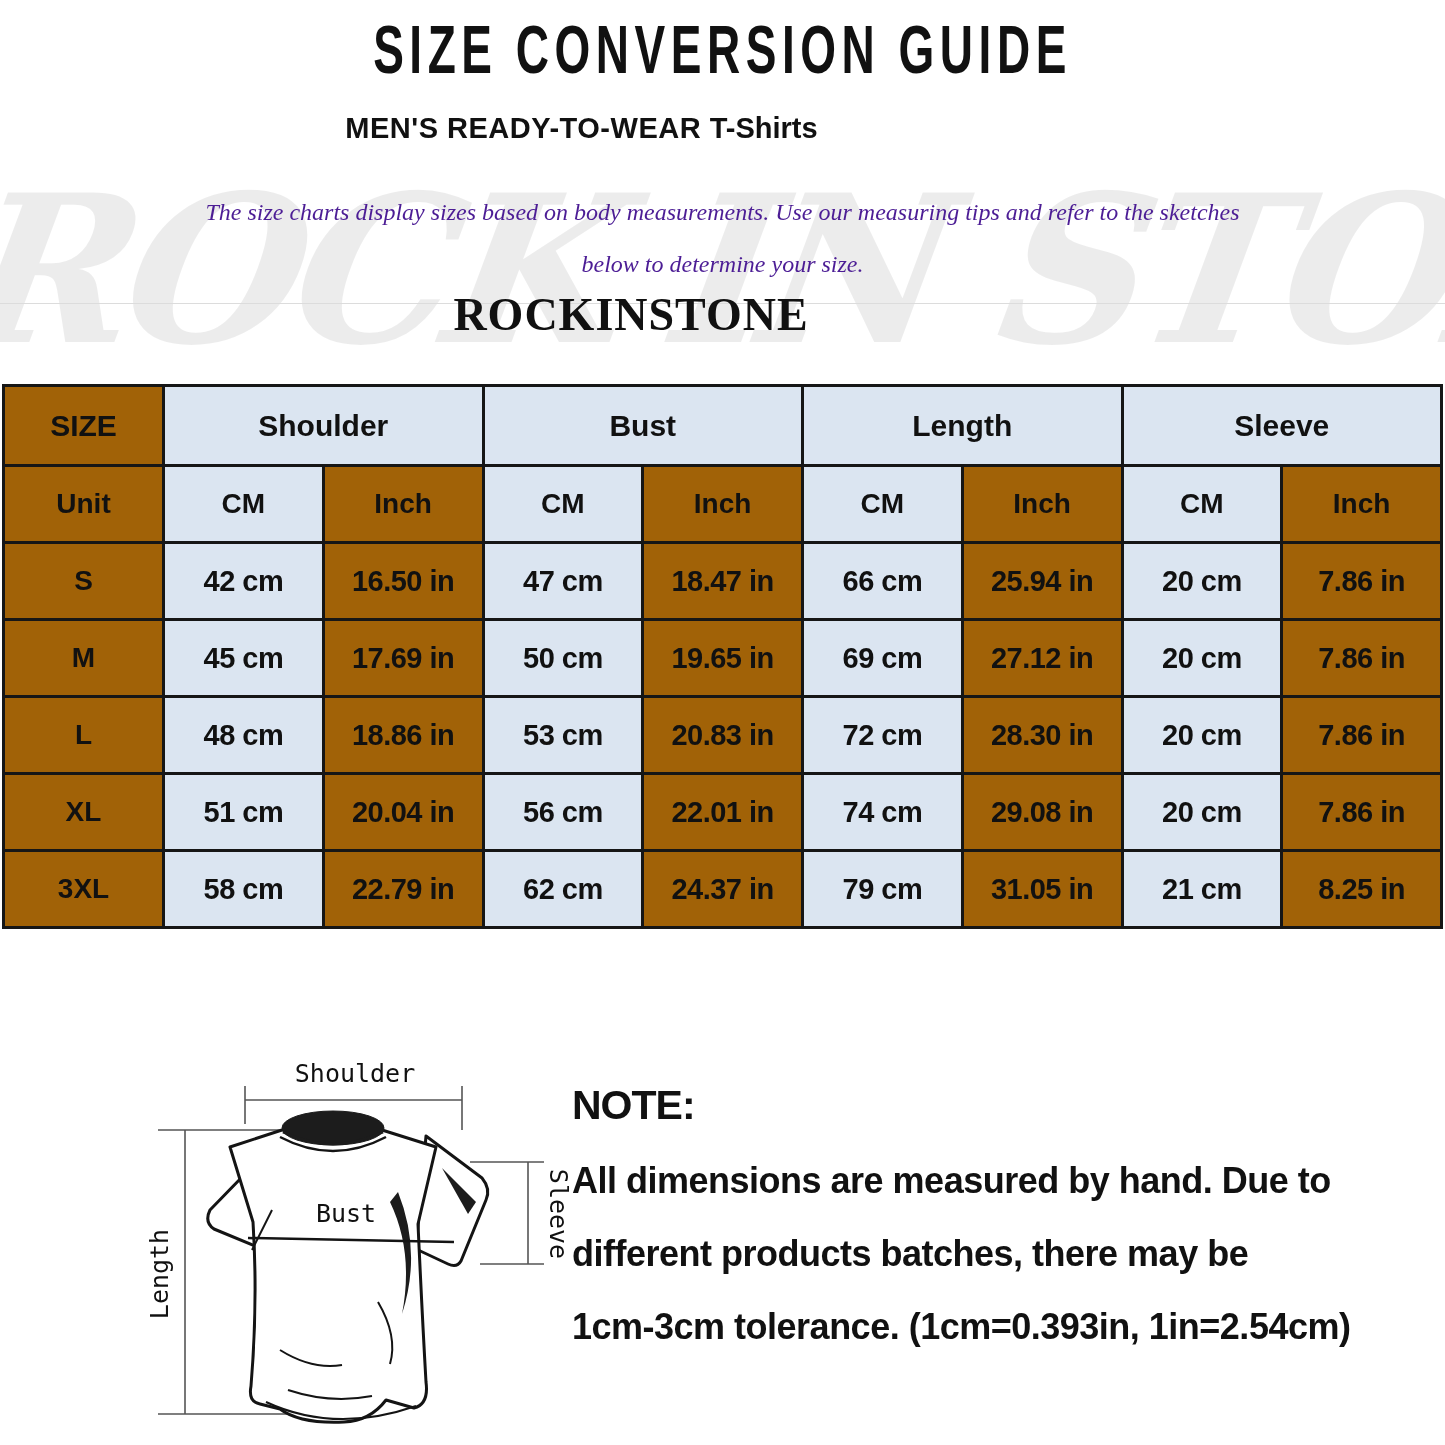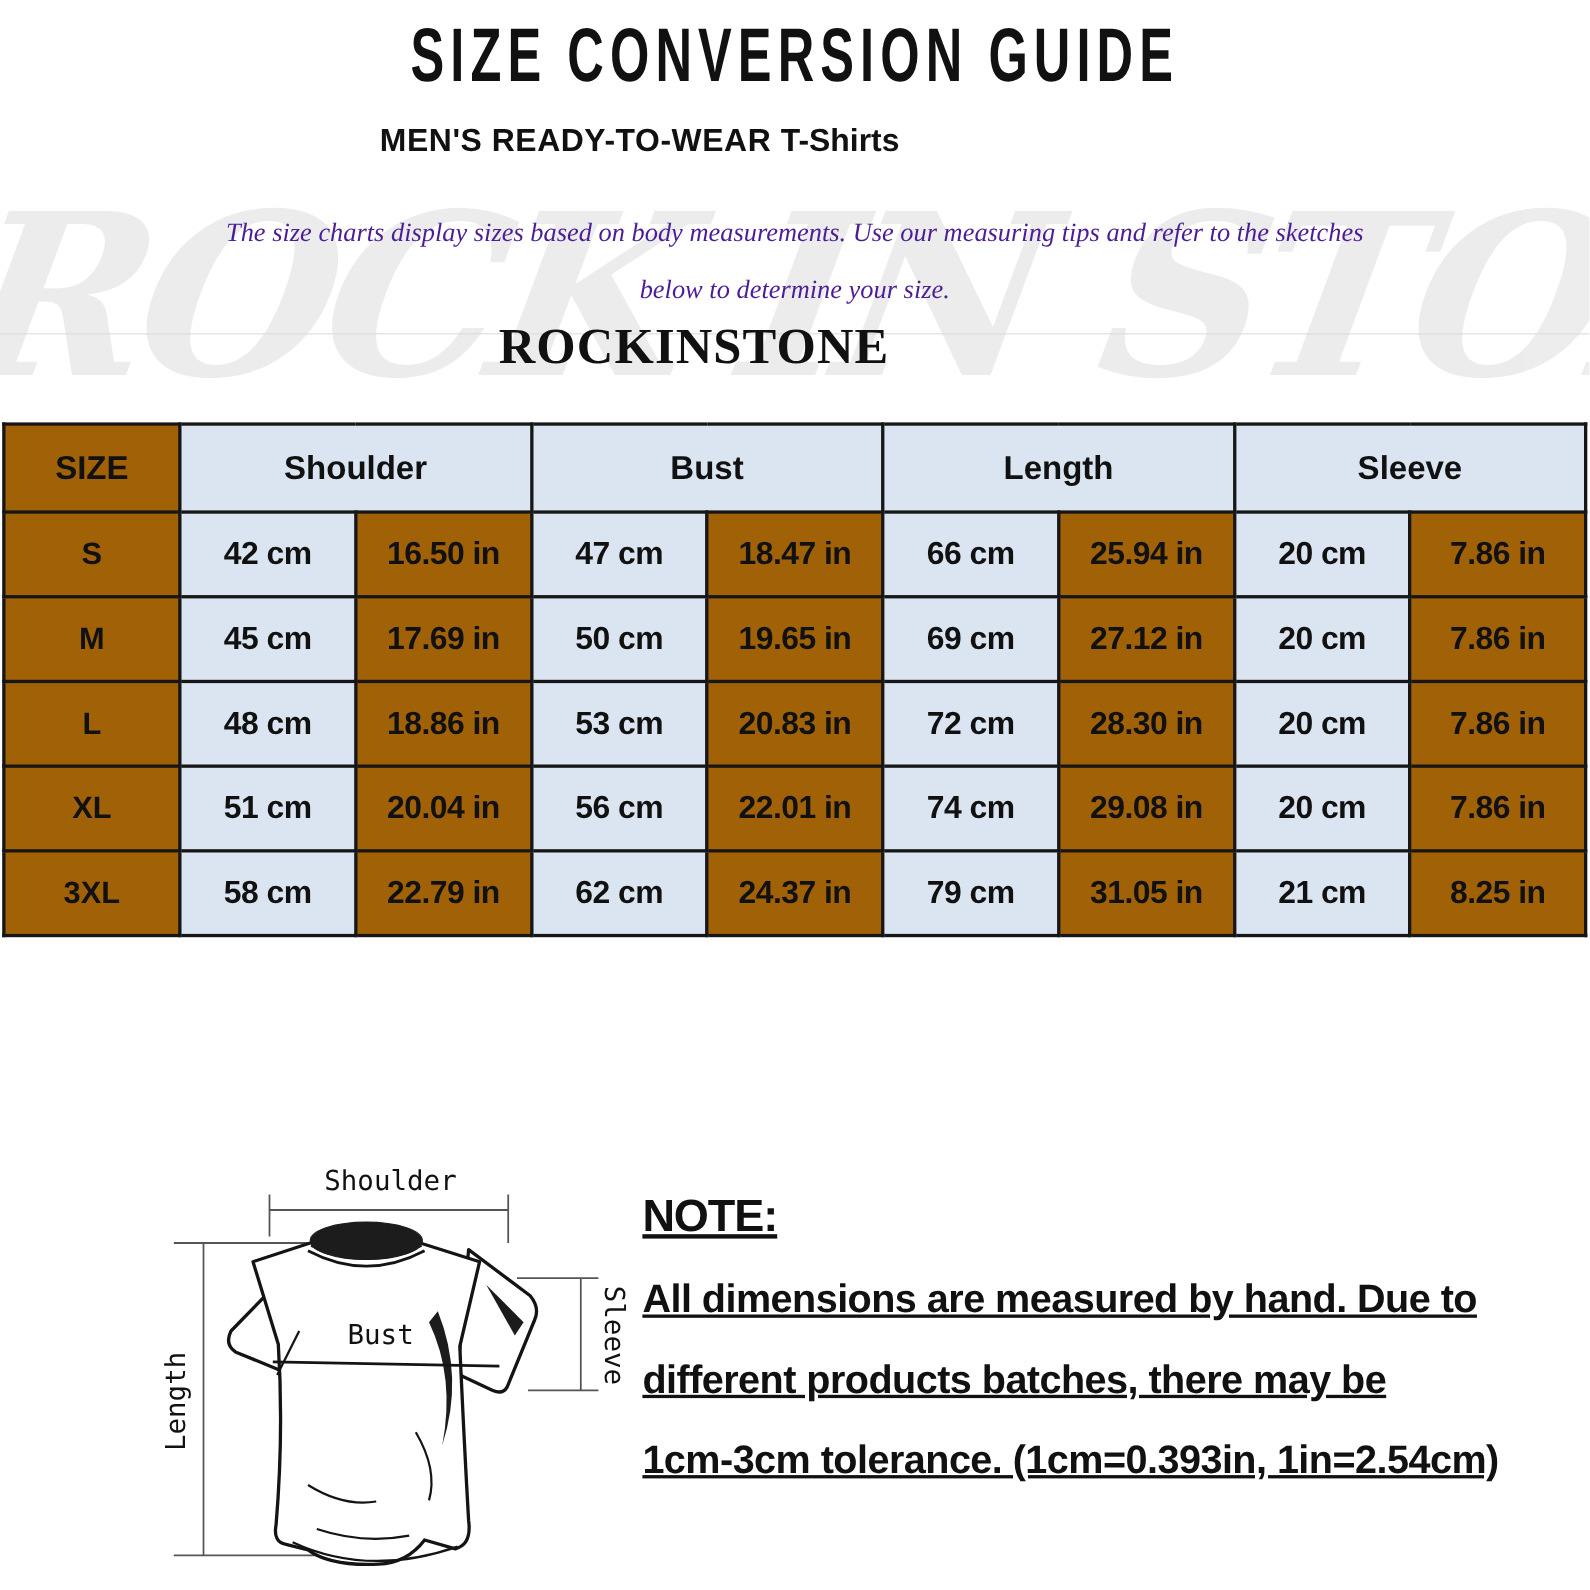--- a/index.html
+++ b/index.html
@@ -60,21 +60,21 @@
   .blue{background:#dbe5f1;}
   .white{background:#a16207;}
   
   .diagram{
     position:absolute;top:1052px;left:130px;width:490px;height:393px;z-index:2;
   }
   .diagram text{
     font-family:"DejaVu Sans Mono",monospace;font-size:25px;fill:#111;
   }
   .note{
-    position:absolute;top:1082px;left:584px;width:850px;z-index:2;text-decoration:underline;
+    position:absolute;top:1082px;left:572px;width:850px;z-index:2;
   }
   .note-heading{
     font-size:41px;font-weight:bold;letter-spacing:-1px;
   }
   .note-line{
     margin-top:31px;font-size:36px;font-weight:bold;letter-spacing:-0.5px;
     white-space:nowrap;
   }
 </style>
 </head>
@@ -107,20 +107,31 @@
       <col>
   </colgroup>
   <thead>
     <tr class="group-row">
       <th class="white">SIZE</th>
       <th class="blue" colspan="2">Shoulder</th>
       <th class="blue" colspan="2">Bust</th>
       <th class="blue" colspan="2">Length</th>
       <th class="blue" colspan="2">Sleeve</th>
     </tr>
+    <tr class="unit-row">
+      <th class="white">Unit</th>
+      <th class="blue">CM</th>
+      <th class="white">Inch</th>
+      <th class="blue">CM</th>
+      <th class="white">Inch</th>
+      <th class="blue">CM</th>
+      <th class="white">Inch</th>
+      <th class="blue">CM</th>
+      <th class="white">Inch</th>
+    </tr>
   </thead>
   <tbody>
     <tr>
       <th class="white">S</th>
       <td class="blue">42 cm</td>
       <td class="white">16.50 in</td>
       <td class="blue">47 cm</td>
       <td class="white">18.47 in</td>
       <td class="blue">66 cm</td>
       <td class="white">25.94 in</td>

